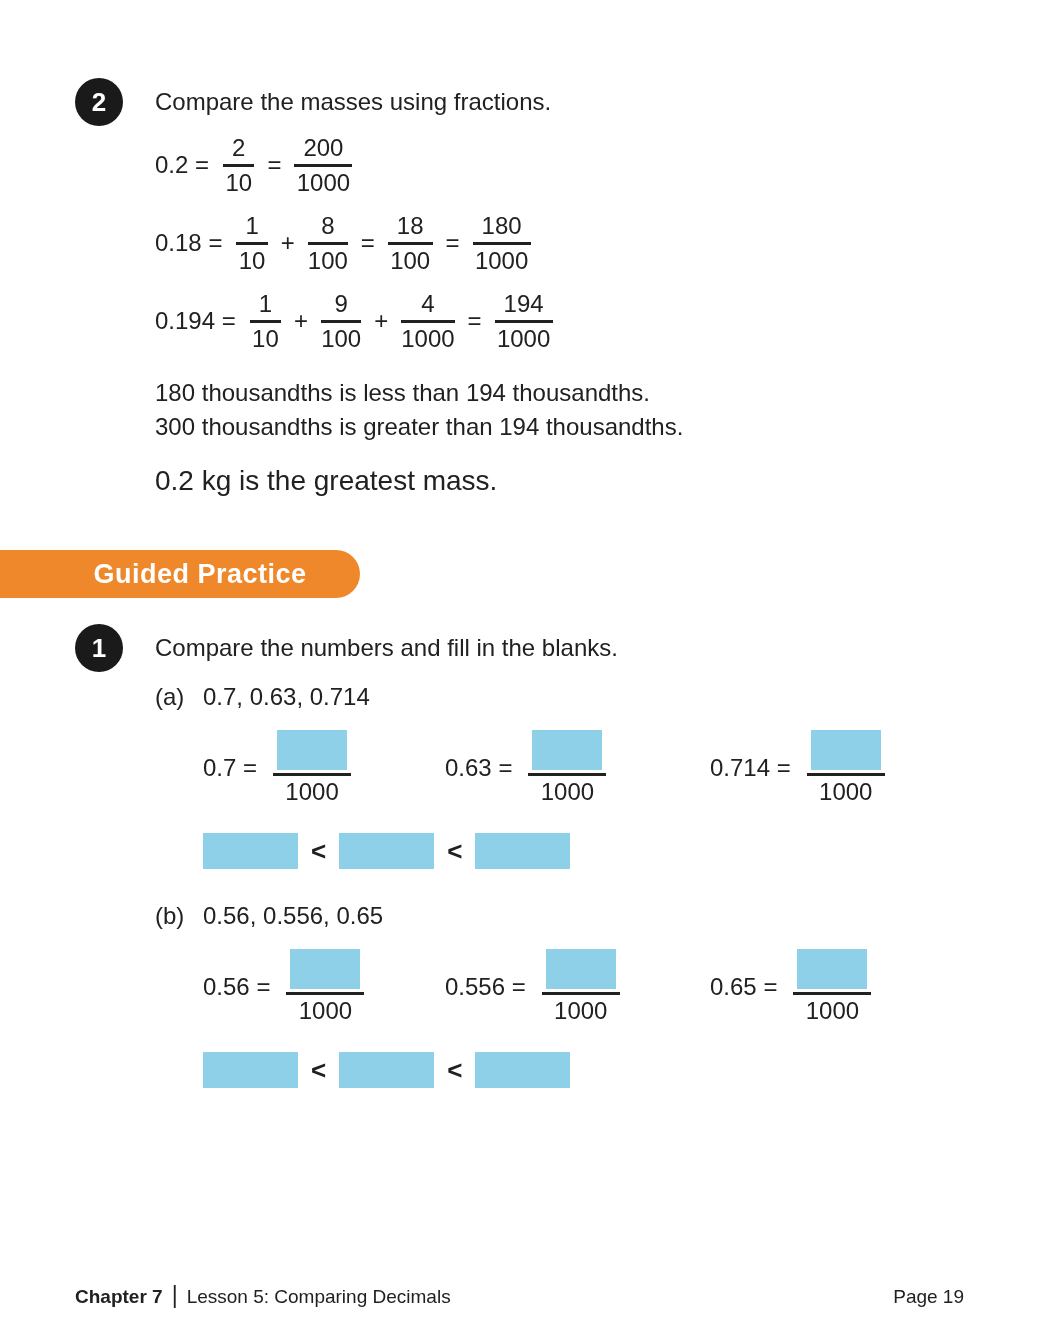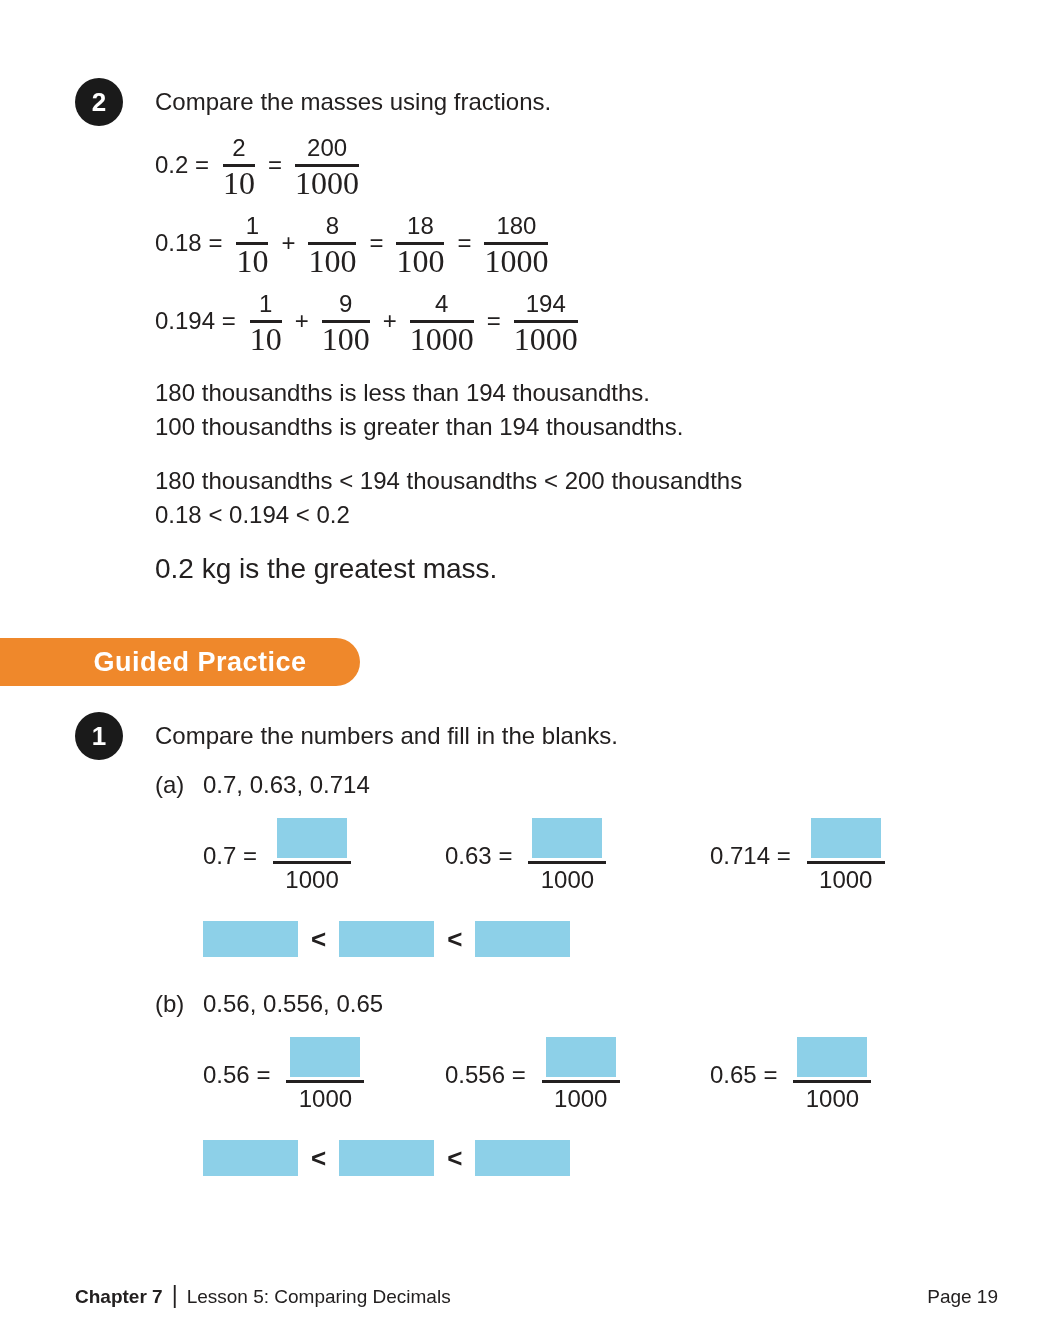--- a/index.html
+++ b/index.html
@@ -28,21 +28,21 @@
   .example-body { margin-left: 80px; }
   .equations { margin-top: 8px; }
   .eq-row { display: flex; align-items: center; margin-bottom: 16px; height: 62px; }
   .eq-lead { font-size: 24px; margin-right: 14px; }
   .eq-op { font-size: 24px; margin: 0 13px; }
   .frac { display: inline-flex; flex-direction: column; align-items: center; }
   .frac .num {
     font-size: 24px; line-height: 28px; text-align: center;
     border-bottom: 3px solid #232020; padding: 0 9px 2px 9px; min-width: 100%;
   }
-  .frac .den { font-size: 32px; line-height: 28px; padding-top: 2px; font-family: Liberation Serif, serif; }
+  .frac .den { font-size: 24px; line-height: 28px; padding-top: 2px; }
 
   .statements { margin-top: 24px; }
   .statement-line { font-size: 24px; line-height: 34px; }
   .statements + .statements { margin-top: 20px; }
   .conclusion { margin-top: 20px; font-size: 28px; line-height: 34px; }
 
   
   .banner {
     margin: 52px 0 0 -75px;
     width: 360px; height: 48px;
@@ -75,21 +75,21 @@
     font-size: 24px; line-height: 28px;
     border-top: 3px solid #232020;
     padding: 2px 3px 0 3px; min-width: 78px; text-align: center;
   }
   .cmp-row { display: flex; align-items: center; gap: 13px; margin: 27px 0 0 48px; }
   .cmp-box { width: 95px; height: 36px; background: #8dd0e8; display: block; }
   .cmp-sym { font-size: 26px; font-weight: bold; line-height: 36px; }
 
   
   .footer {
-    position: absolute; left: 75px; right: 42px; top: 1283px;
+    position: absolute; left: 75px; right: 76px; top: 1283px;
     display: flex; align-items: center;
     font-size: 19px;
   }
   .footer-chapter { font-weight: bold; }
   .footer-sep { font-weight: 400; font-size: 23px; margin: 0 9px; position: relative; top: -1px; }
   .footer-page { margin-left: auto; }
 </style>
 </head>
 <body>
 
@@ -154,25 +154,21 @@
             </span>
             <span class="eq-op">=</span>
             <span class="frac">
               <span class="num">194</span>
               <span class="den">1000</span>
             </span>
           </div>
         </div>
       <div class="statements">
         <p class="statement-line">180 thousandths is less than 194 thousandths.</p>
-        <p class="statement-line">100 thousandths is greater than 194 thousandths.</p>
-      </div>
-      <div class="statements">
-        <p class="statement-line">180 thousandths &lt; 194 thousandths &lt; 200 thousandths</p>
-        <p class="statement-line">0.18 &lt; 0.194 &lt; 0.2</p>
+        <p class="statement-line">300 thousandths is greater than 194 thousandths.</p>
       </div>
       <p class="conclusion">0.2 kg is the greatest mass.</p>
     </div>
   </section>
 
   <div class="banner">
     <span class="banner-label">Guided Practice</span>
   </div>
 
   <section class="practice">

